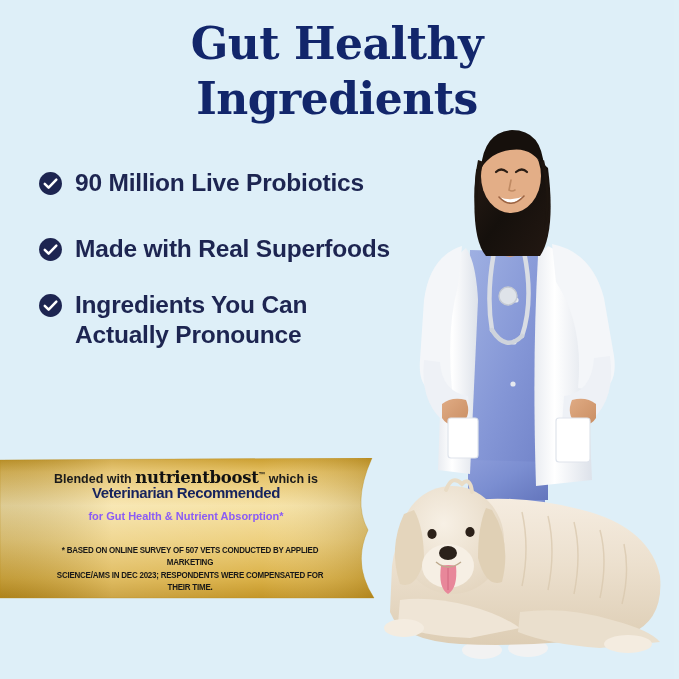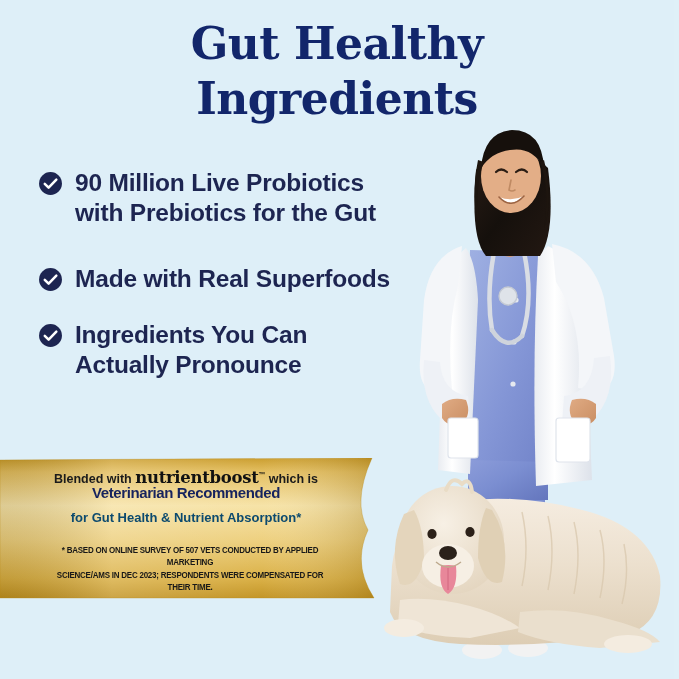--- a/index.html
+++ b/index.html
@@ -63,21 +63,21 @@
     font-size:7px;vertical-align:super;font-family:"Liberation Sans",sans-serif;
   }
   .rb-line2{
     position:absolute;top:26px;left:0;right:0;
     font-size:15px;font-weight:700;color:#16235e;
     font-family:"Liberation Sans",sans-serif;
     letter-spacing:-0.4px;white-space:nowrap;
   }
   .rb-line3{
     position:absolute;top:52px;left:0;right:0;
-    font-size:13px;font-weight:700;color:#0c4a6e;
+    font-size:11px;font-weight:700;color:#8b5cf6;
     font-family:"Liberation Sans",sans-serif;
     white-space:nowrap;
   }
   .rb-fine{
     position:absolute;top:86px;left:34px;width:312px;
     font-size:8.6px;font-weight:700;color:#181818;
     font-family:"Liberation Sans Narrow","Liberation Sans",sans-serif;
     line-height:1.45;text-align:center;letter-spacing:-0.25px;
     transform:scaleX(0.93);transform-origin:center top;
   }
@@ -228,21 +228,20 @@
 
   <div class="bullets">
 
     <div class="bullet" id="b1">
       <svg class="ck" viewBox="0 0 24 24">
         <circle cx="12" cy="12" r="11" fill="#1d2551"></circle>
         <path d="M6.5 12.3 L10.2 16 L17.6 8.3" stroke="#ffffff" stroke-width="2.4" fill="none" stroke-linecap="round" stroke-linejoin="round"></path>
       </svg>
       <div class="btxt">
         <div>90 Million Live Probiotics</div>
-        <div>with Prebiotics for the Gut</div>
       </div>
     </div>
 
     <div class="bullet" id="b2">
       <svg class="ck" viewBox="0 0 24 24">
         <circle cx="12" cy="12" r="11" fill="#1d2551"></circle>
         <path d="M6.5 12.3 L10.2 16 L17.6 8.3" stroke="#ffffff" stroke-width="2.4" fill="none" stroke-linecap="round" stroke-linejoin="round"></path>
       </svg>
       <div class="btxt">
         <div>Made with Real Superfoods</div>

